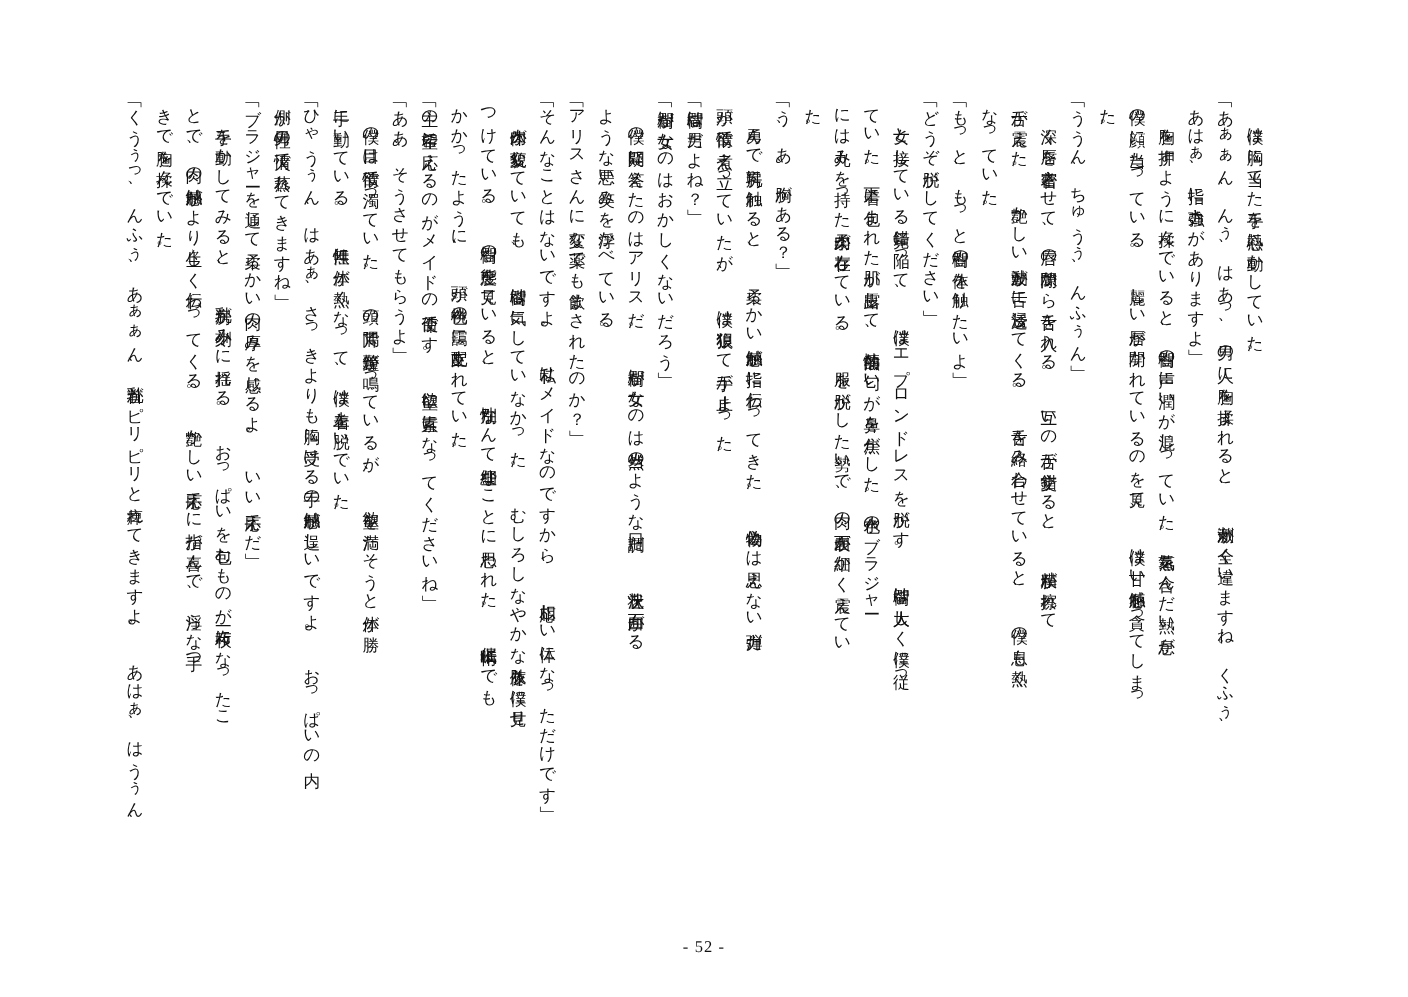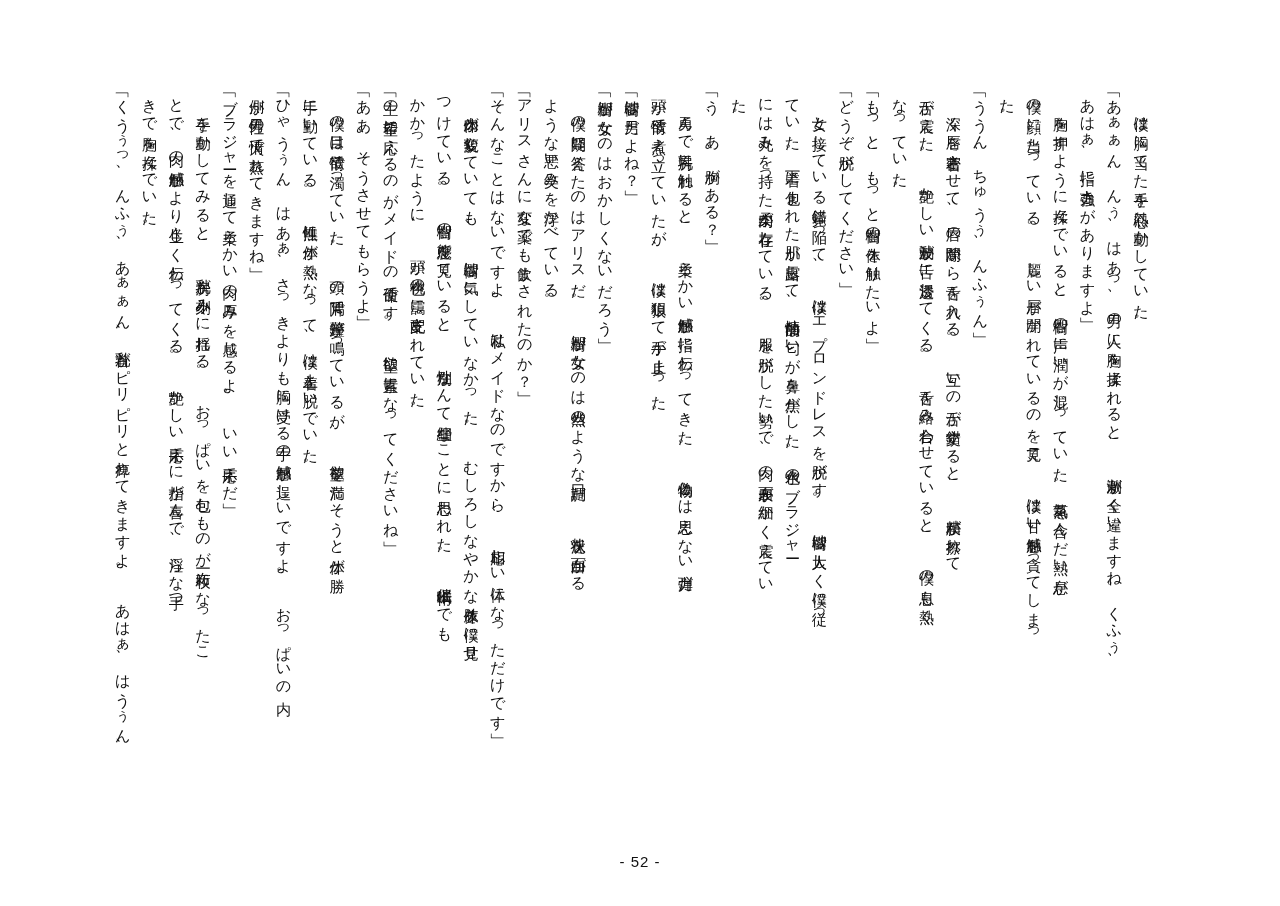--- a/index.html
+++ b/index.html
@@ -44,21 +44,21 @@
   }
   .page-number {
     position: absolute;
     left: 0;
     right: 0;
     bottom: 36px;
     text-align: center;
     font-size: 15px;
     color: #111111;
     letter-spacing: 1px;
-    font-family: Liberation Sans, sans-serif;
+    font-family: Liberation Serif, serif;
   }
 </style>
 </head>
 <body>
 
 <div class="page">
   <div class="text-block">
       <div class="vline indent">僕は胸に当てた手を熱心に動かしていた。</div>
       <div class="vline">「あぁぁん、んぅ、はあっ、男の人に胸を揉まれると、　刺激が全く違いますね。くふぅ、</div>
       <div class="vline">あはぁ、指に力強さがありますよ」</div>

